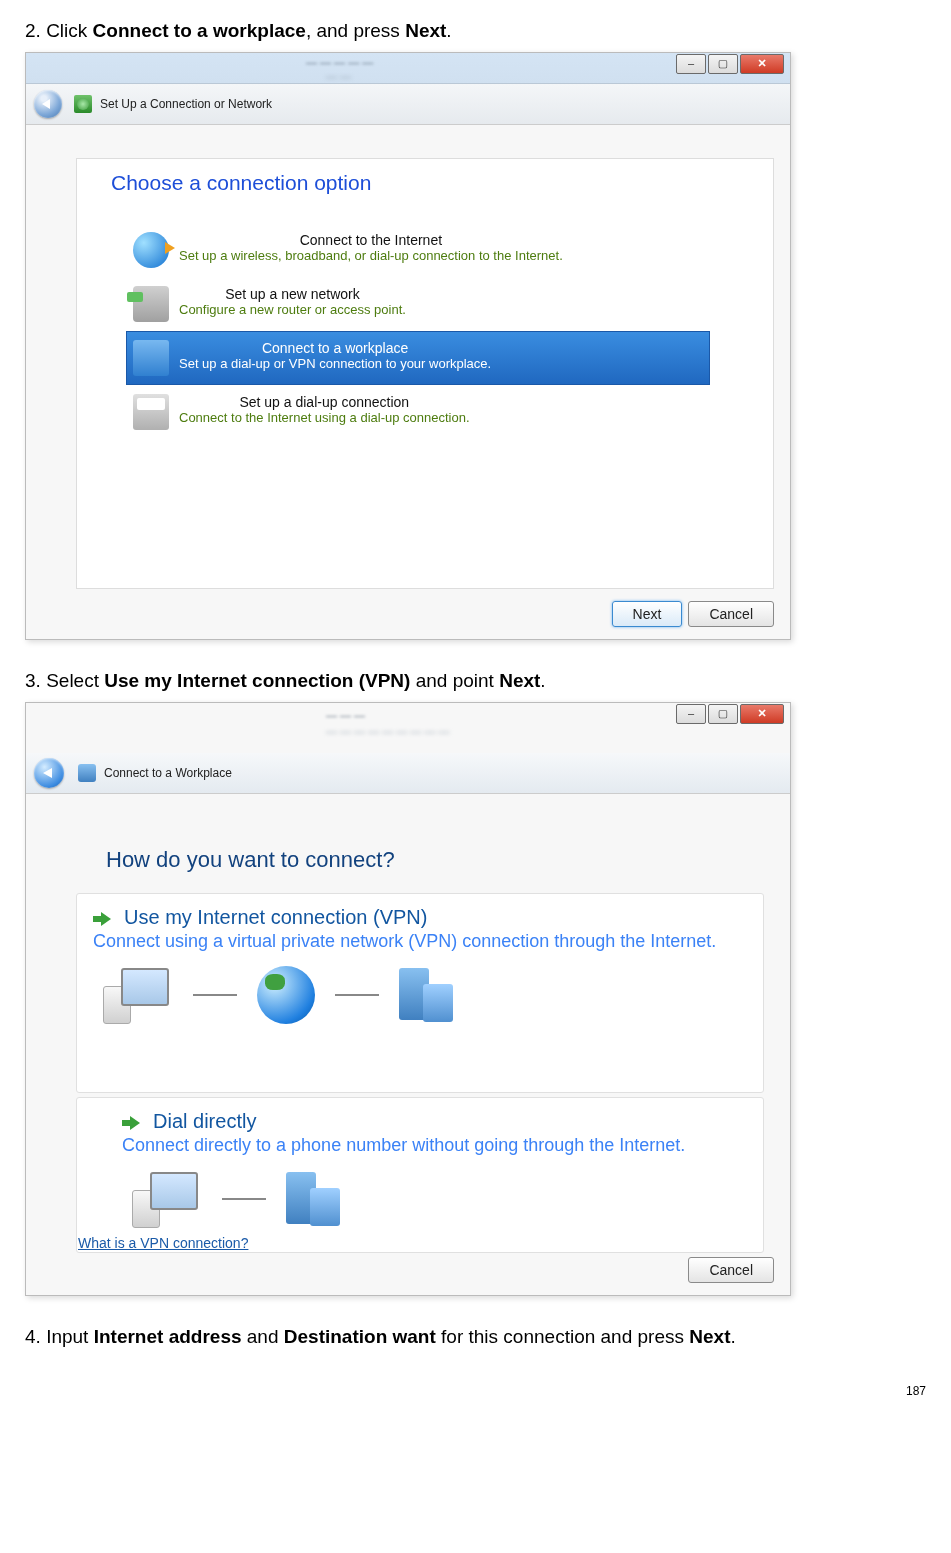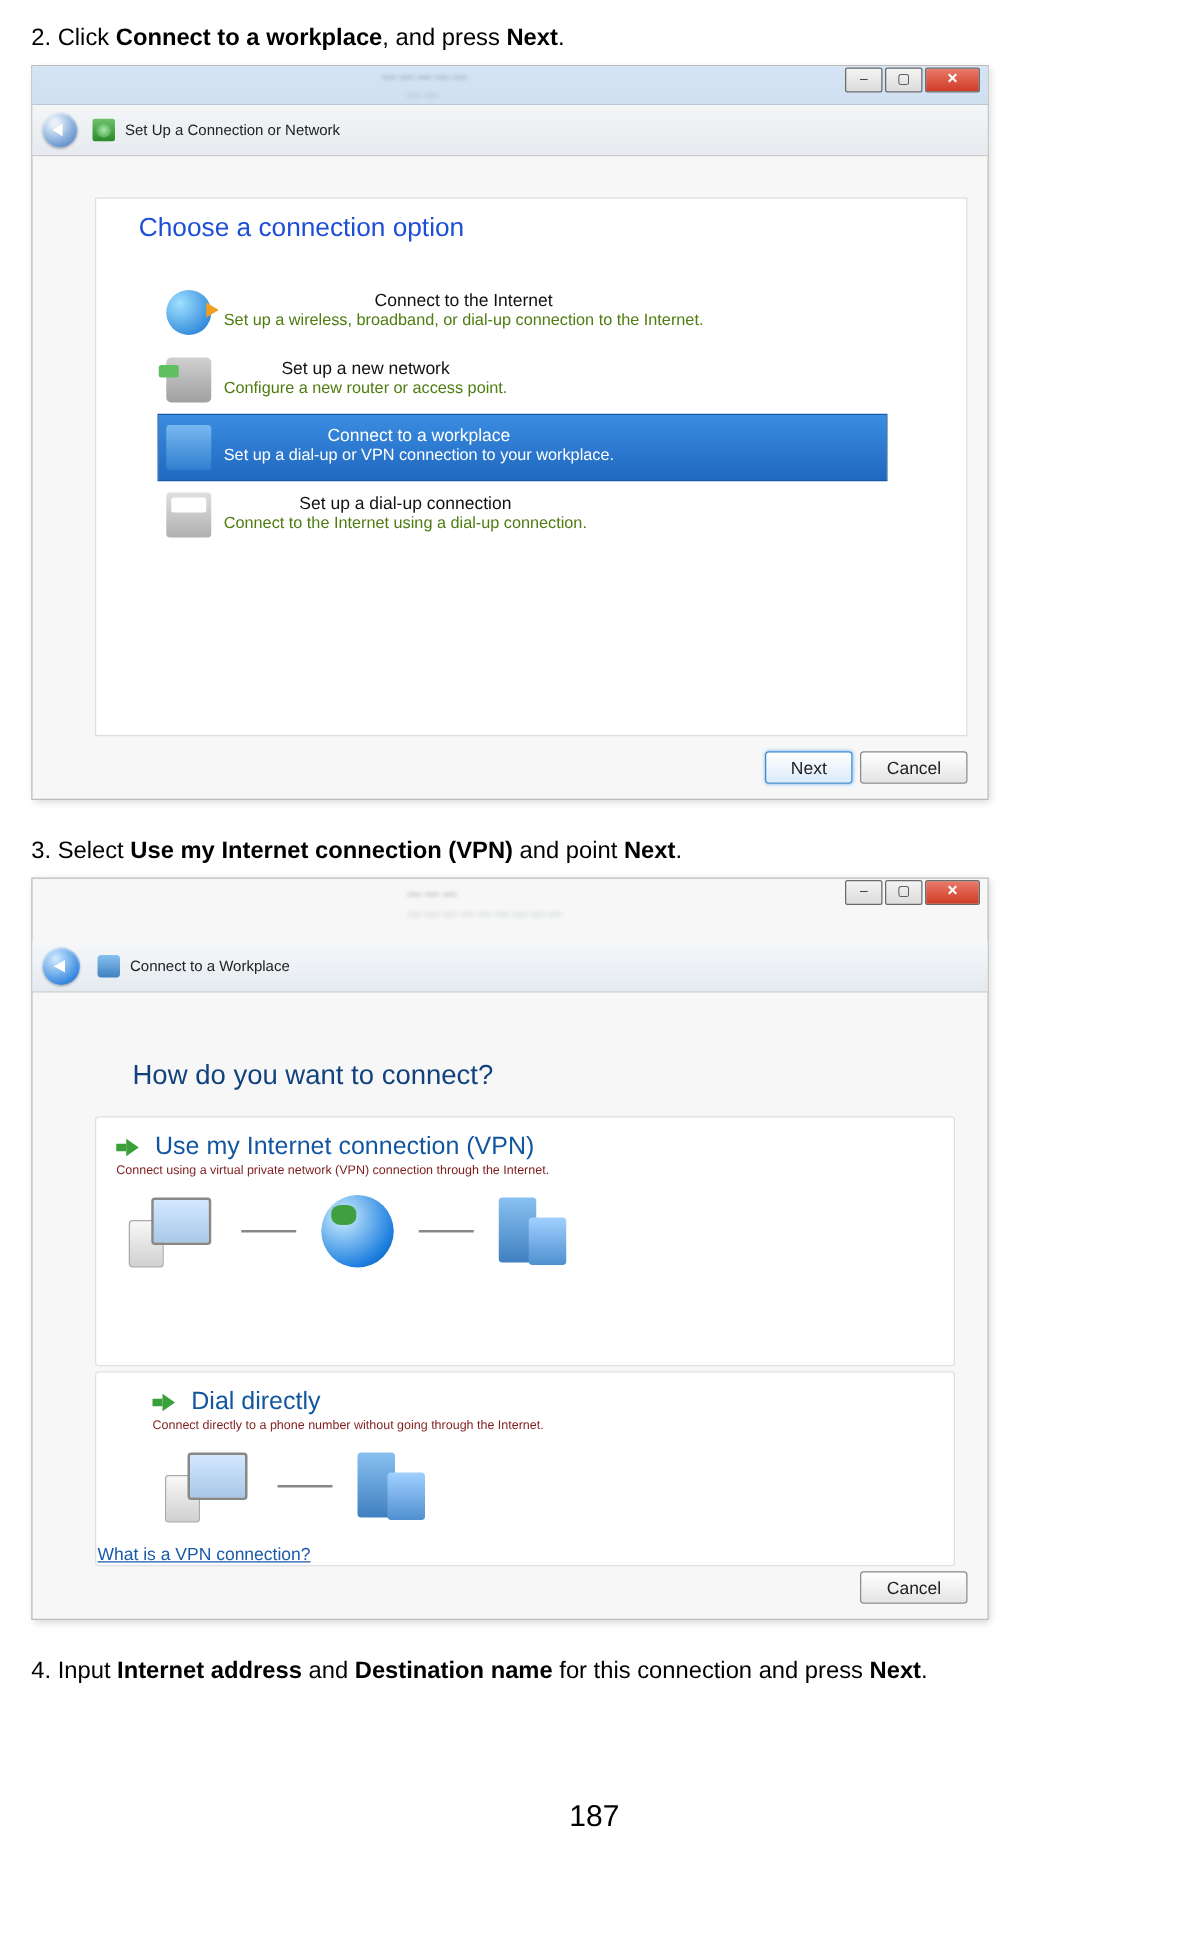--- a/index.html
+++ b/index.html
@@ -171,36 +171,36 @@
   }
   .card1 { top: 190px; height: 170px; }
   .card2 { top: 394px; height: 126px; padding-left: 45px; }
   .arrowg {
     width:18px;height:14px;display:inline-block;
     position:relative; margin-right:8px; vertical-align:middle;
   }
   .arrowg::before{content:"";position:absolute;left:0;top:4px;width:8px;height:6px;background:#3aa03a;}
   .arrowg::after{content:"";position:absolute;left:8px;top:0;width:0;height:0;border-top:7px solid transparent;border-bottom:7px solid transparent;border-left:10px solid #3aa03a;}
   .card .ct { font-size:20px; color:#1256a0;}
-  .card .cs { font-size:10px; color:#7f1d1d; margin-top:2px;}
+  .card .cs { font-size:18px; color:#3b82f6; margin-top:2px;}
   .imgrow { margin-top:14px; display:flex; align-items:center; gap: 20px; padding-left:10px;}
   .img-pc {width:70px;height:58px;position:relative;}
   .img-pc .mon{position:absolute;left:18px;top:2px;width:44px;height:34px;background:linear-gradient(#d4e8ff,#a8c8e8);border:2px solid #888;border-radius:3px;}
   .img-pc .base{position:absolute;left:0;top:20px;width:26px;height:36px;background:linear-gradient(#f8f8f8,#d0d0d0);border:1px solid #aaa;border-radius:3px;}
   .img-globe{width:58px;height:58px;border-radius:50%;background:radial-gradient(circle at 30% 30%,#d0f0ff,#2080e0 70%,#0050a0);position:relative;}
   .img-globe::after{content:"";position:absolute;top:8px;left:8px;width:20px;height:16px;background:#40a040;border-radius:40%;}
   .img-srv{width:60px;height:58px;position:relative;}
   .img-srv .b1{position:absolute;left:0;top:2px;width:30px;height:52px;background:linear-gradient(#88c0f0,#4080c0);border-radius:3px;}
   .img-srv .b2{position:absolute;left:24px;top:18px;width:30px;height:38px;background:linear-gradient(#a0d0ff,#5090d0);border-radius:3px;}
   .dash{width:44px;height:0;border-top:2px solid #888;}
   .vpnlink {
     position:absolute; left:52px; top:532px;
     font-size:14px; color:#1a5aa8; text-decoration:underline;
   }
-  .pagenum { text-align:center; font-size:24px; margin-top:92px;}
+  .pagenum { text-align:right; font-size:12px; margin-top:36px;}
 </style>
 </head>
 <body>
 
 <div class="step">
   <span>2.</span>
   <span>Click </span><b>Connect to a workplace</b><span>, and press </span><b>Next</b><span>.</span>
 </div>
 
 <div class="screenshot ss1">
@@ -320,16 +320,16 @@
 
   <div class="vpnlink">What is a VPN connection?</div>
 
   <div class="btnrow">
     <div class="vbtn">Cancel</div>
   </div>
 </div>
 
 <div class="step">
   <span>4.</span>
-  <span>Input </span><b>Internet address</b><span> and </span><b>Destination name</b><span> for this connection and press </span><b>Next</b><span>.</span>
+  <span>Input </span><b>Internet address</b><span> and </span><b>Destination want</b><span> for this connection and press </span><b>Next</b><span>.</span>
 </div>
 
 <div class="pagenum">187</div>
 
 </body></html>

